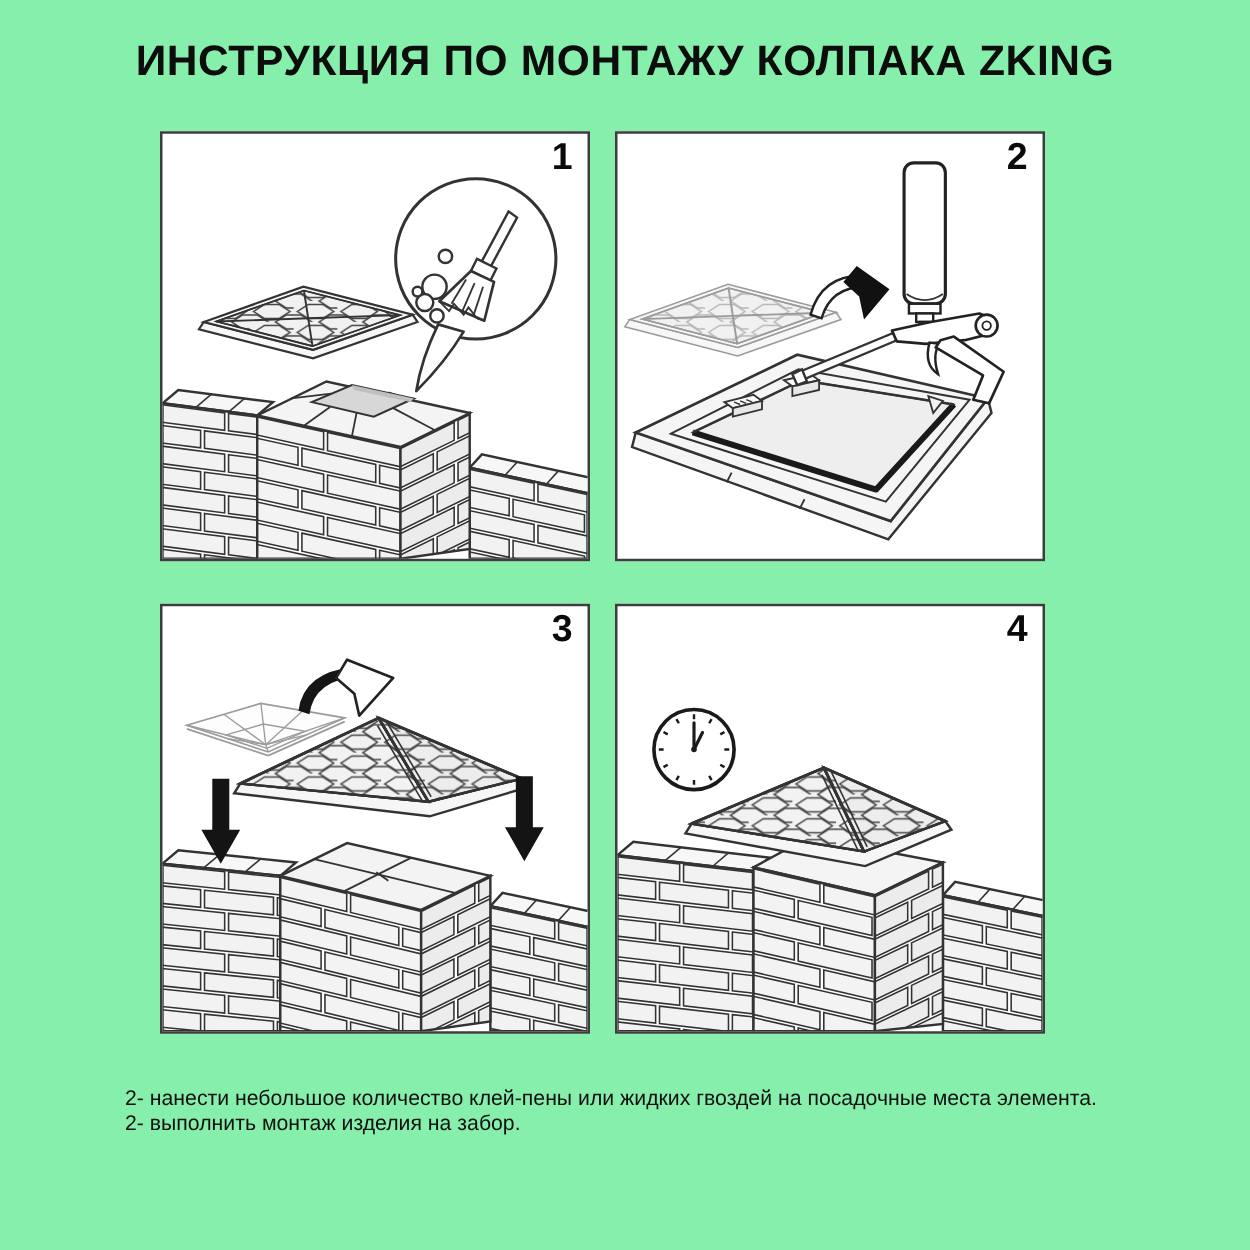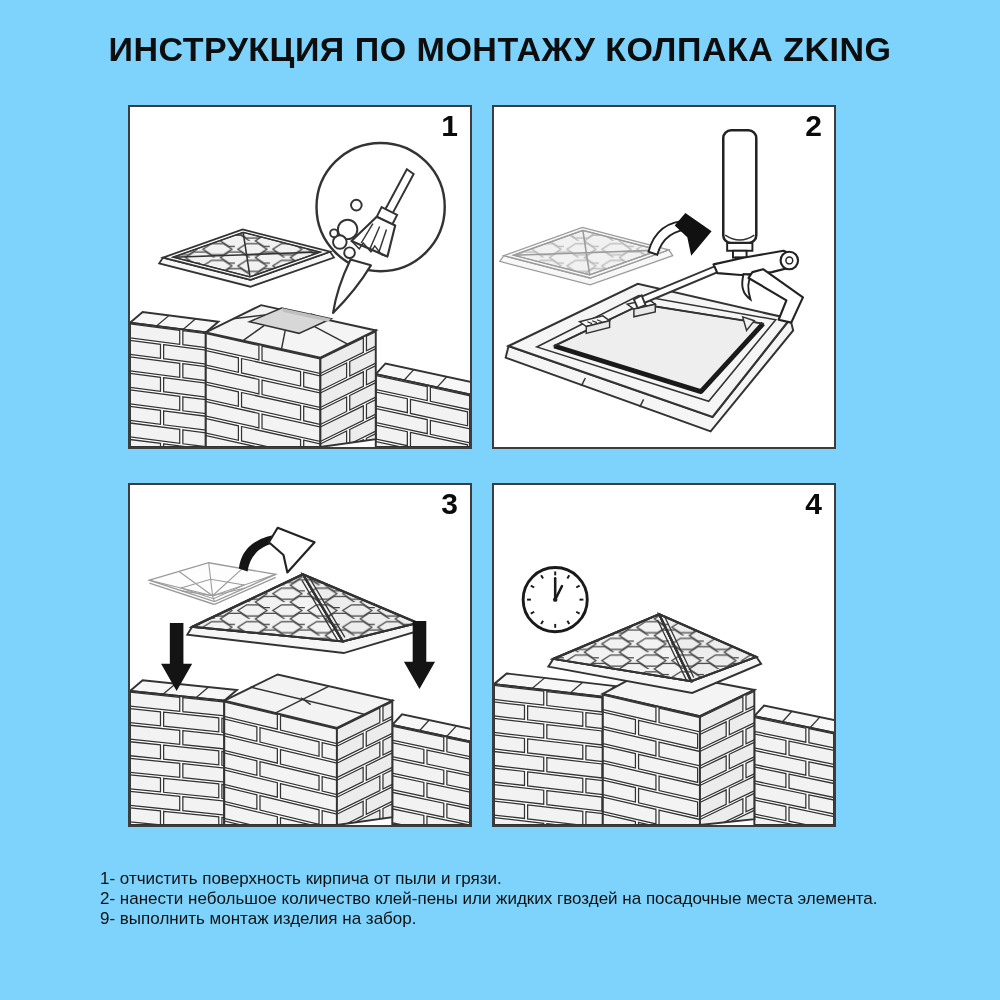--- a/index.html
+++ b/index.html
@@ -1,16 +1,16 @@
 <!DOCTYPE html>
 <html><head>
 <meta charset="utf-8">
 <style>
   html,body{margin:0;padding:0;background:#ffffff;}
-  .page{position:relative;width:1000px;height:1000px;background:#7dd3fc;overflow:hidden;
+  .page{position:relative;width:1000px;height:1000px;background:#86efac;overflow:hidden;
         font-family:"Liberation Sans", sans-serif;color:#111;}
   .title{position:absolute;top:30px;left:0;right:0;text-align:center;
          font-size:34px;font-weight:700;letter-spacing:.5px;color:#0d0d0d;white-space:nowrap;}
   .panel{position:absolute;width:344px;height:344px;border:2px solid #3d3d3d;
          box-sizing:border-box;background:#fff;}
   .panel svg{position:absolute;left:0;top:0;width:100%;height:100%;}
   #p1{left:128px;top:105px;}
   #p2{left:492px;top:105px;}
   #p3{left:128px;top:483px;}
   #p4{left:492px;top:483px;}
@@ -579,17 +579,16 @@
           <line x1="50.499999999999986" y1="96.34936490538904" x2="48.499999999999986" y2="92.88526329025129" stroke="#1a1a1a" stroke-width="2"></line>
           <line x1="63" y1="118" x2="63" y2="96" stroke="#1a1a1a" stroke-width="2.6" stroke-linecap="round"></line>
           <line x1="63" y1="118" x2="70" y2="104" stroke="#1a1a1a" stroke-width="2.6" stroke-linecap="round"></line>
           <circle cx="63" cy="118" r="2.3" fill="#1a1a1a"></circle>
         </g>
       </svg>
     <span class="num">4</span>
   </section>
 
   <div class="instructions">
-    <p>1- отчистить поверхность кирпича от пыли и грязи.</p>
     <p>2- нанести небольшое количество клей-пены или жидких гвоздей на посадочные места элемента.</p>
-    <p>9- выполнить монтаж изделия на забор.</p>
+    <p>2- выполнить монтаж изделия на забор.</p>
   </div>
 </div>
 
 </body></html>

